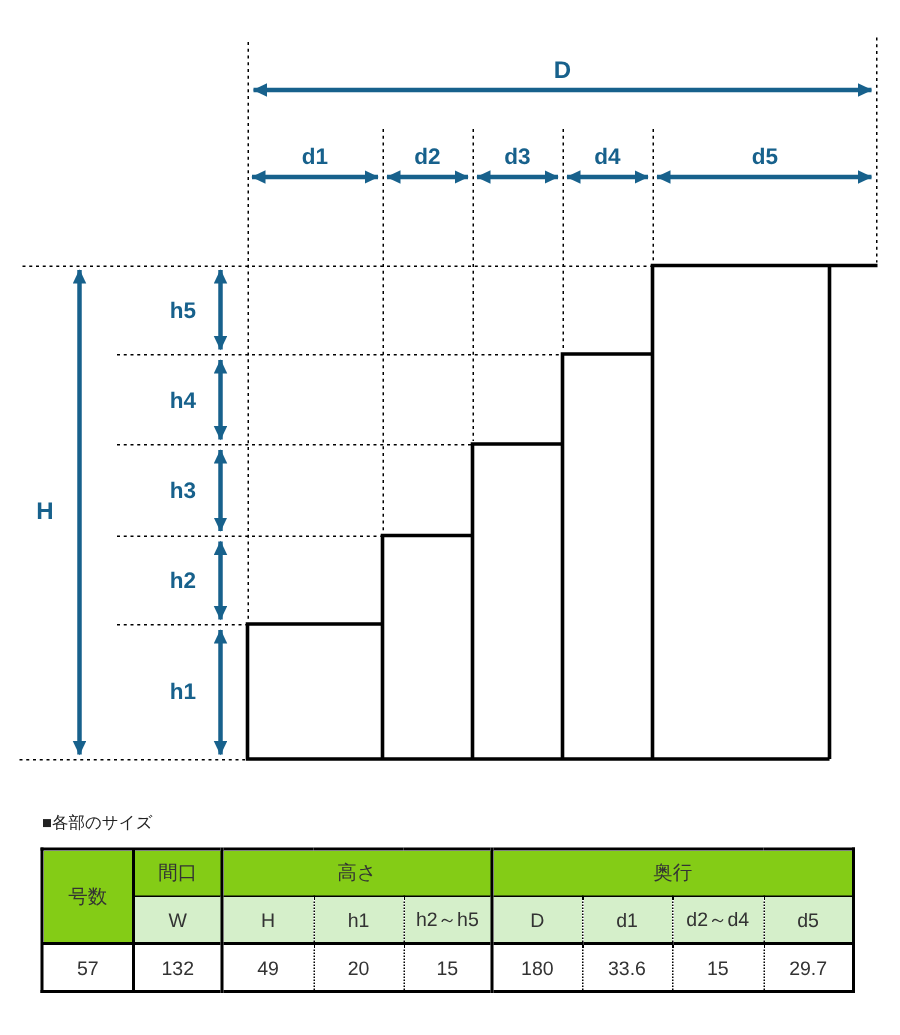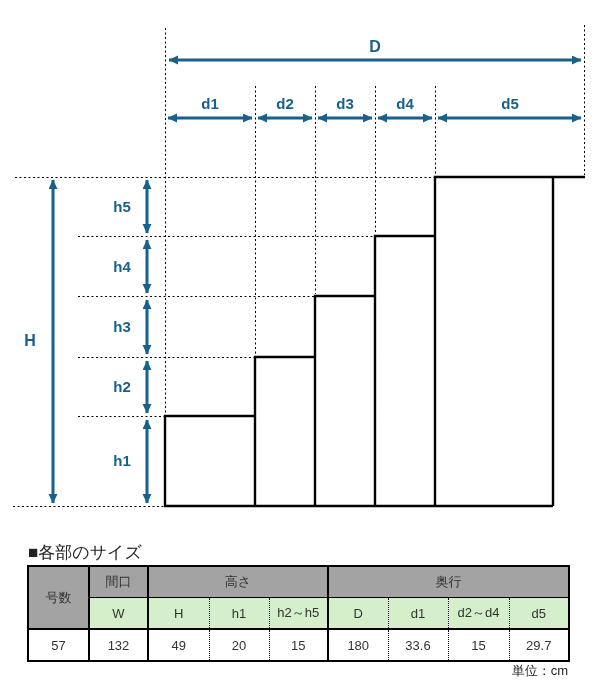--- a/index.html
+++ b/index.html
@@ -3,27 +3,27 @@
 <meta charset="utf-8">
 <style>
   html,body{margin:0;padding:0;background:#fff;}
   #page{position:relative;width:600px;height:690px;background:#ffffff;overflow:hidden;
         font-family:"Liberation Sans","DejaVu Sans",sans-serif;}
   #diagram{position:absolute;left:0;top:0;}
   .dim-label{font-family:"Liberation Sans","DejaVu Sans",sans-serif;font-weight:bold;
              fill:#17618c;}
   .dim-label.big{font-size:16px;}
   .dim-label.small{font-size:15px;}
-  #table-title{position:absolute;left:28px;top:541px;font-size:17px;color:#222;}
+  #table-title{position:absolute;left:28px;top:541px;font-size:11px;color:#222;}
   #size-table{position:absolute;left:27px;top:565px;border-collapse:collapse;
               table-layout:fixed;width:541px;}
   #size-table td{border:1px solid #000;text-align:center;vertical-align:middle;
                  font-size:13px;color:#333;padding:0;height:30px;overflow:hidden;}
   #size-table{border:2px solid #000;}
-  .g1{background:#a3a3a3;}
+  .g1{background:#84cc16;}
   .g2{background:#d5efca;}
   .br2{border-right:2px solid #000 !important;}
   .brd{border-right:1px dotted #000 !important;}
   .bld{border-left:1px dotted #000 !important;}
   .bt2{border-top:2px solid #000 !important;}
   #unit-note{position:absolute;left:27px;top:662px;width:541px;text-align:right;
              font-size:13px;color:#222;}
 </style>
 </head>
 <body>
@@ -127,15 +127,14 @@
       <td class="bt2 brd bld">20</td>
       <td class="bt2 br2 bld">15</td>
       <td class="bt2 brd">180</td>
       <td class="bt2 brd bld">33.6</td>
       <td class="bt2 brd bld">15</td>
       <td class="bt2 bld">29.7</td>
     </tr>
   </tbody>
     </table>
 
-  <div id="unit-note">単位：cm</div>
 
 </div>
 
 </body></html>

